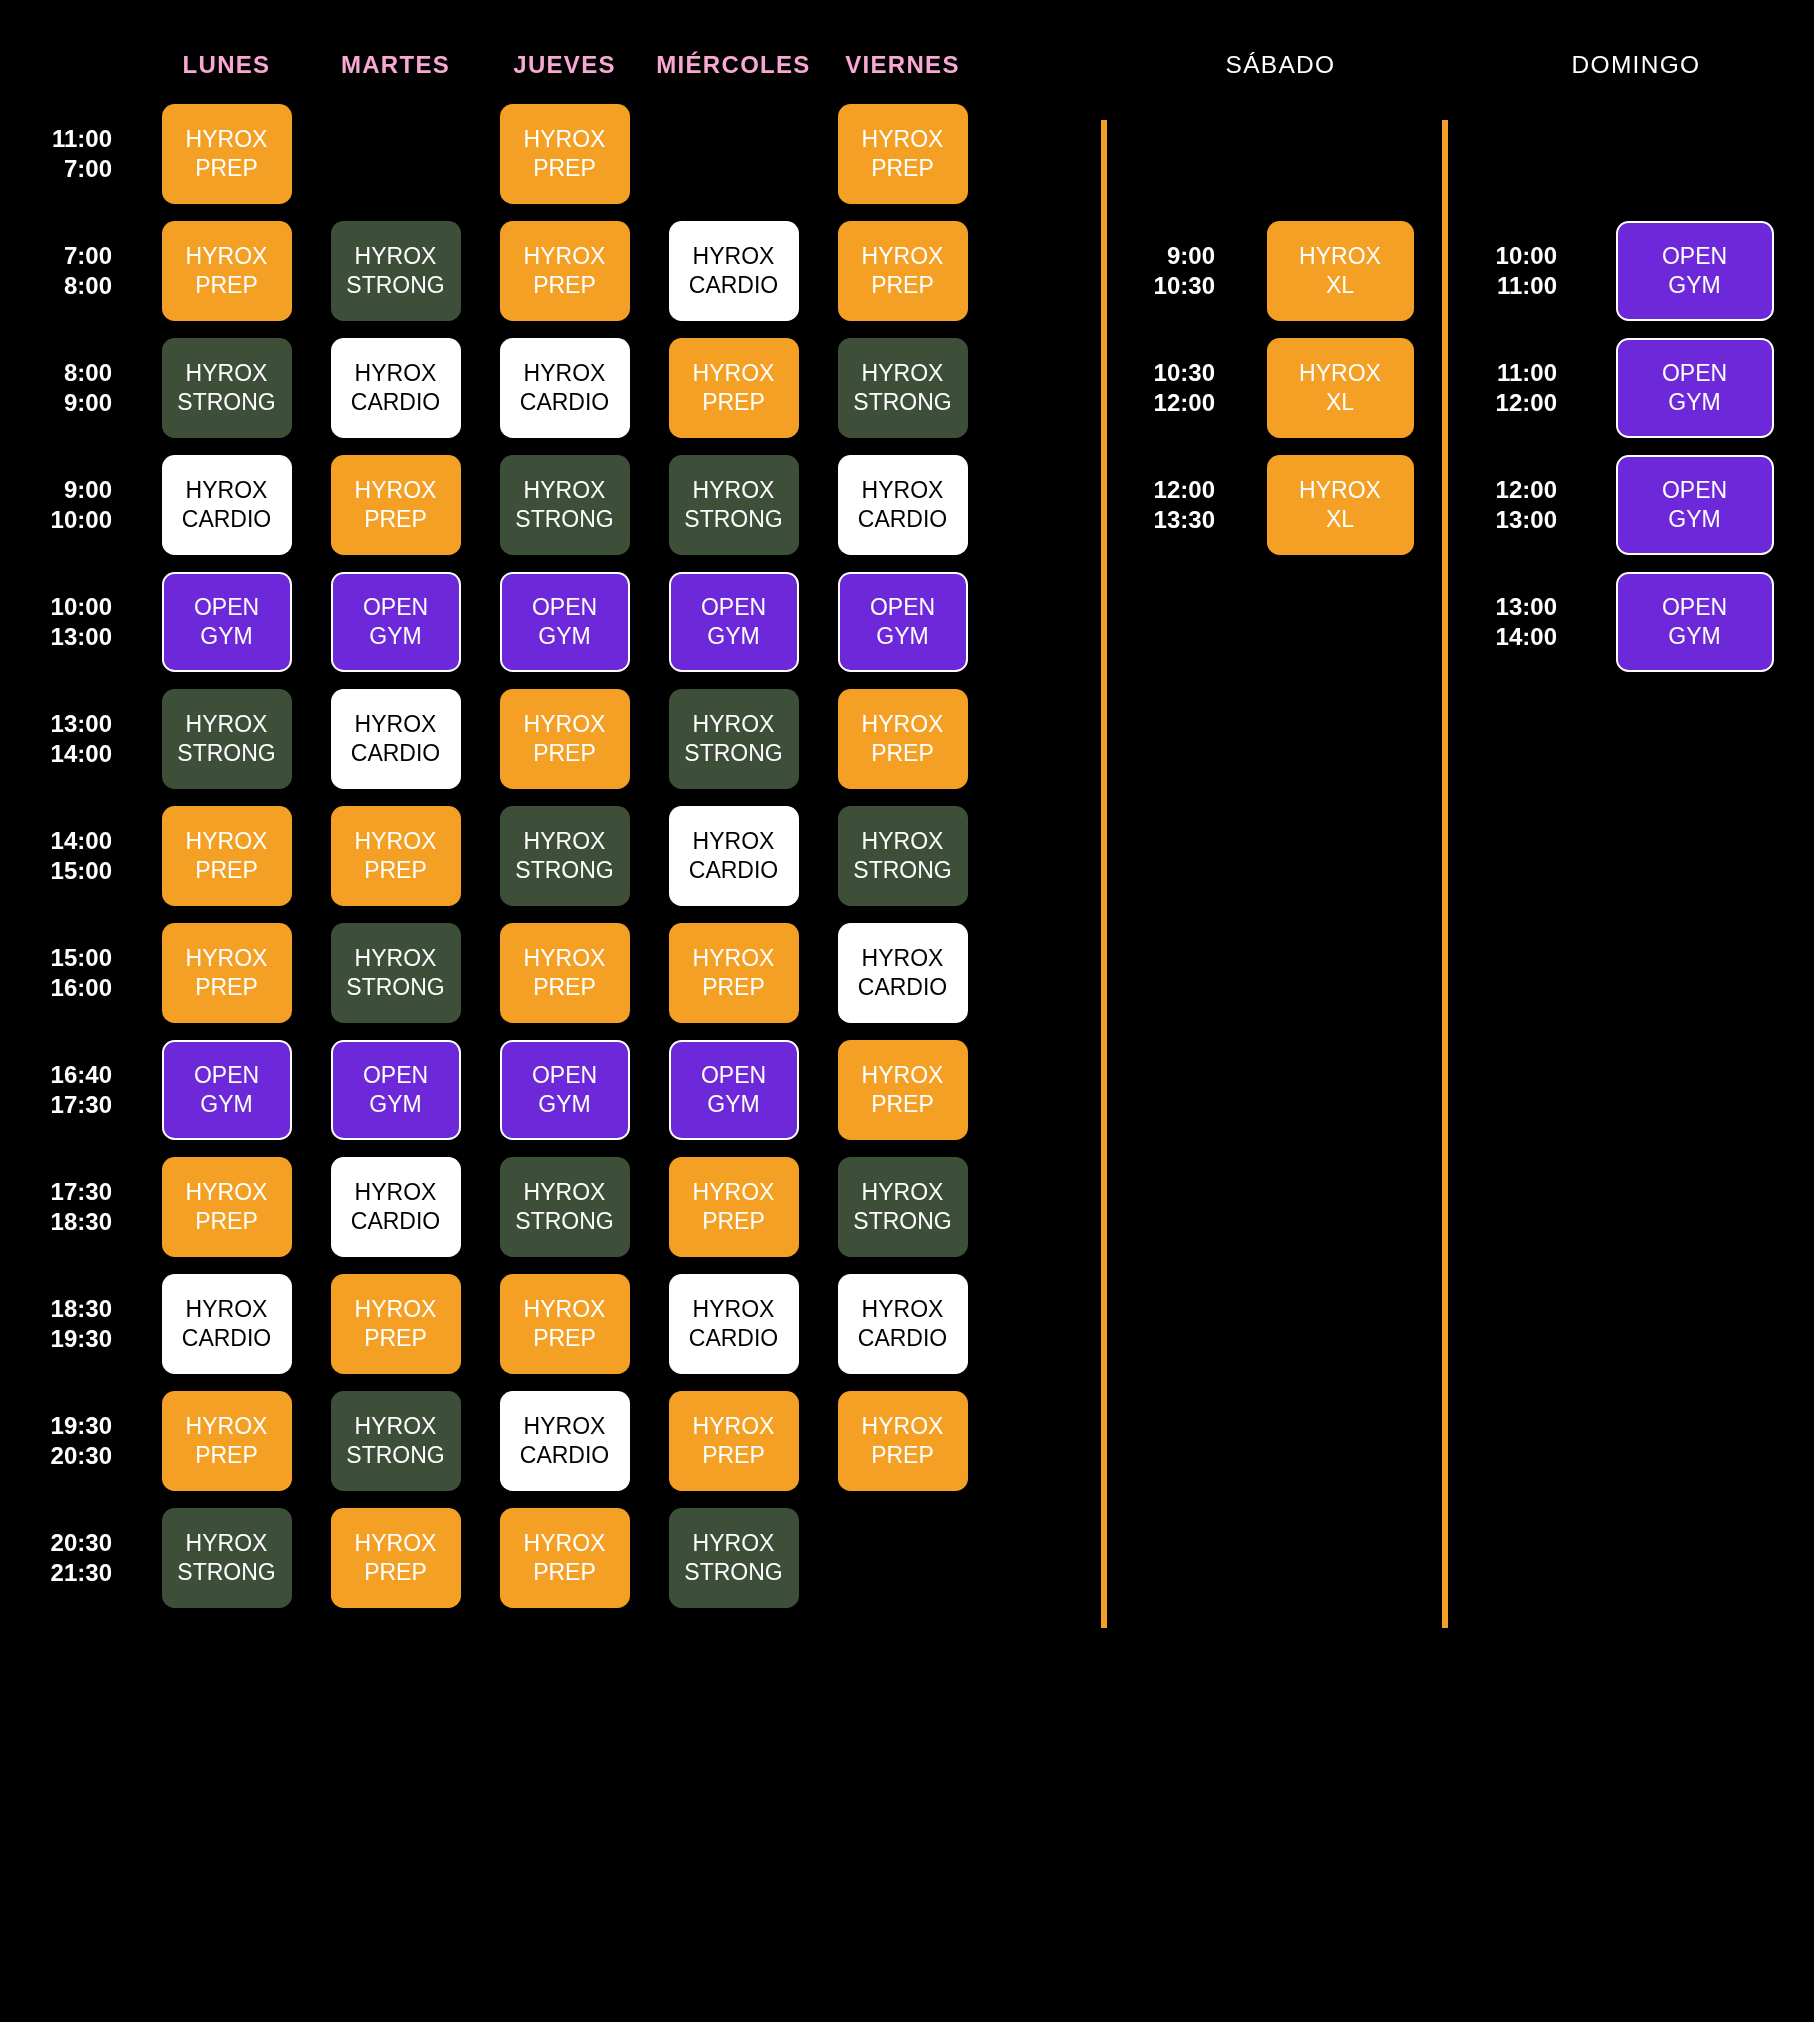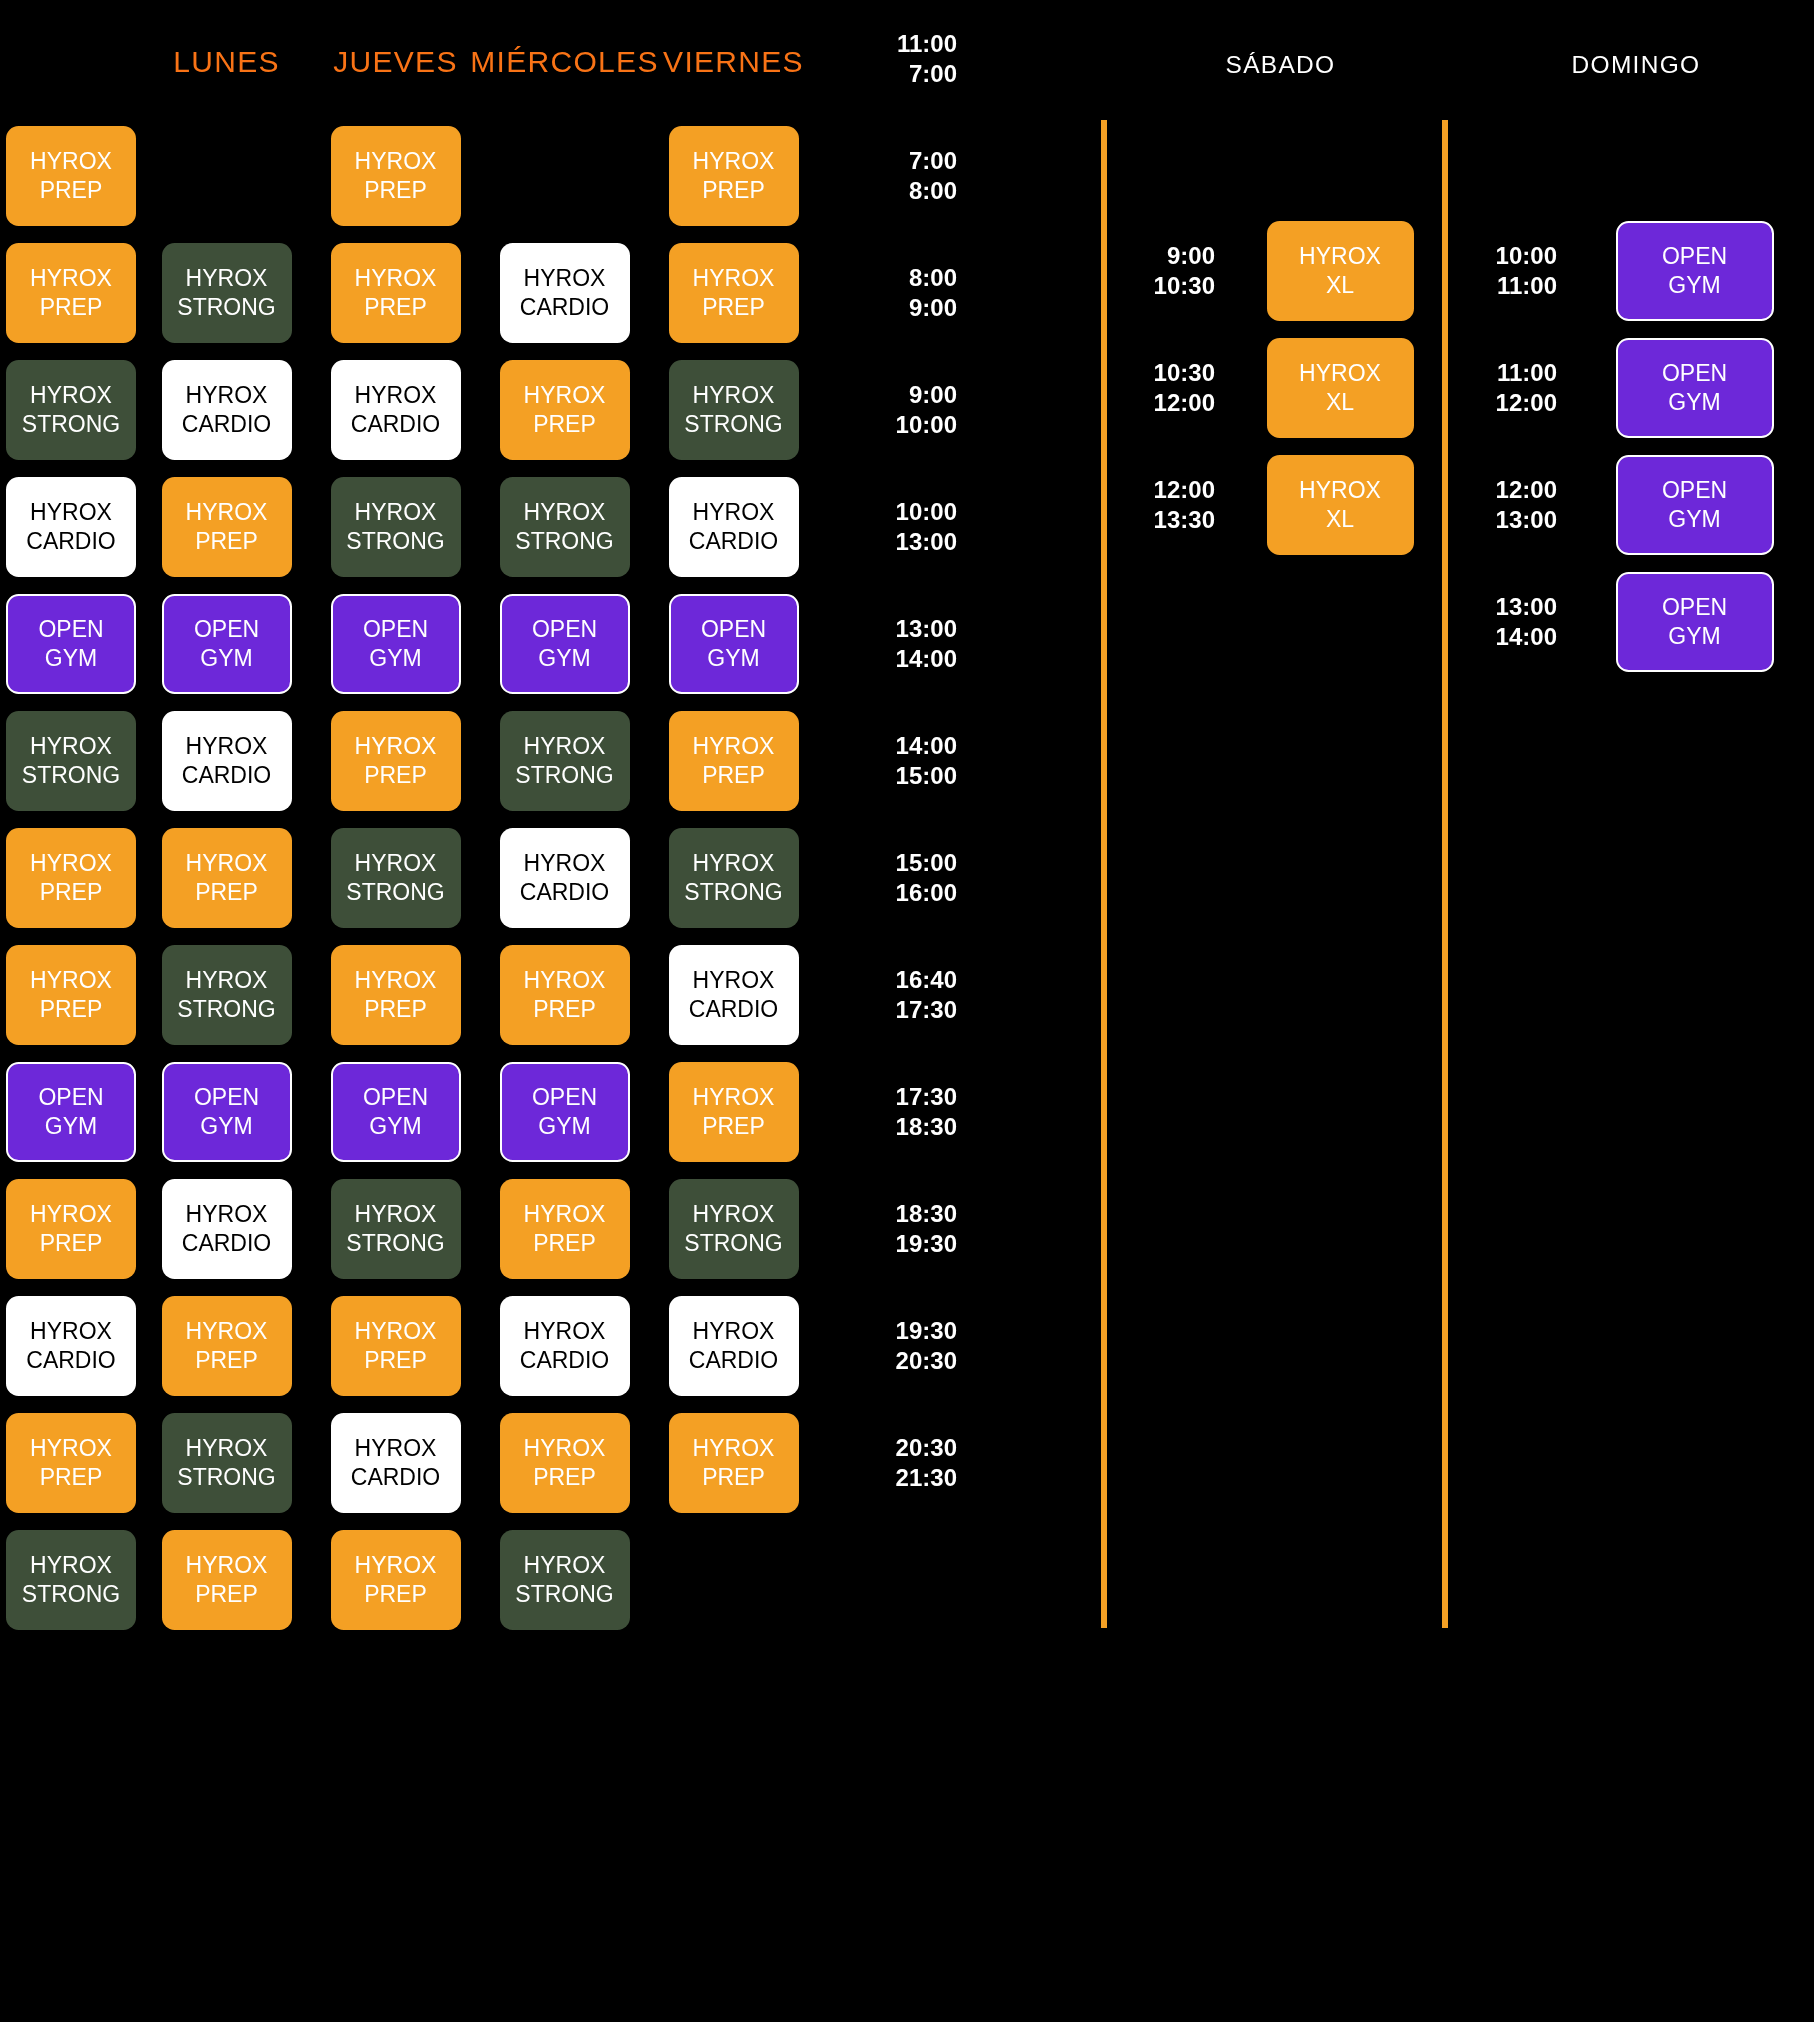--- a/index.html
+++ b/index.html
@@ -38,24 +38,24 @@
     grid-template-columns: 142px repeat(5, 169px);
     column-gap: 0px;
   }
 
   .dayhead {
     height: 95px;
     display: flex;
     align-items: flex-end;
     justify-content: center;
     padding-bottom: 16px;
-    font-size: 30px;
-    font-weight: 400;
+    font-size: 24px;
+    font-weight: 700;
     letter-spacing: 1.3px;
-    color: #f97316;
+    color: #f9a8d4;
     box-sizing: border-box;
   }
 
   .timecell {
     display: flex;
     flex-direction: column;
     align-items: flex-end;
     justify-content: center;
     padding-right: 30px;
     font-size: 24px;
@@ -144,20 +144,21 @@
 </style>
 </head>
 <body>
 
 <div class="board">
 
   <div class="weekblock">
     <div class="grid" id="weekday-grid">
         <div class="dayhead"></div>
         <div class="dayhead">LUNES</div>
+        <div class="dayhead">MARTES</div>
         <div class="dayhead">JUEVES</div>
         <div class="dayhead">MIÉRCOLES</div>
         <div class="dayhead">VIERNES</div>
         <div class="timecell rowH">
           <span>11:00</span>
           <span>7:00</span>
         </div>
         <div class="cellwrap rowH">
           <div class="card prep h-main">
             <span class="l1">HYROX</span>

